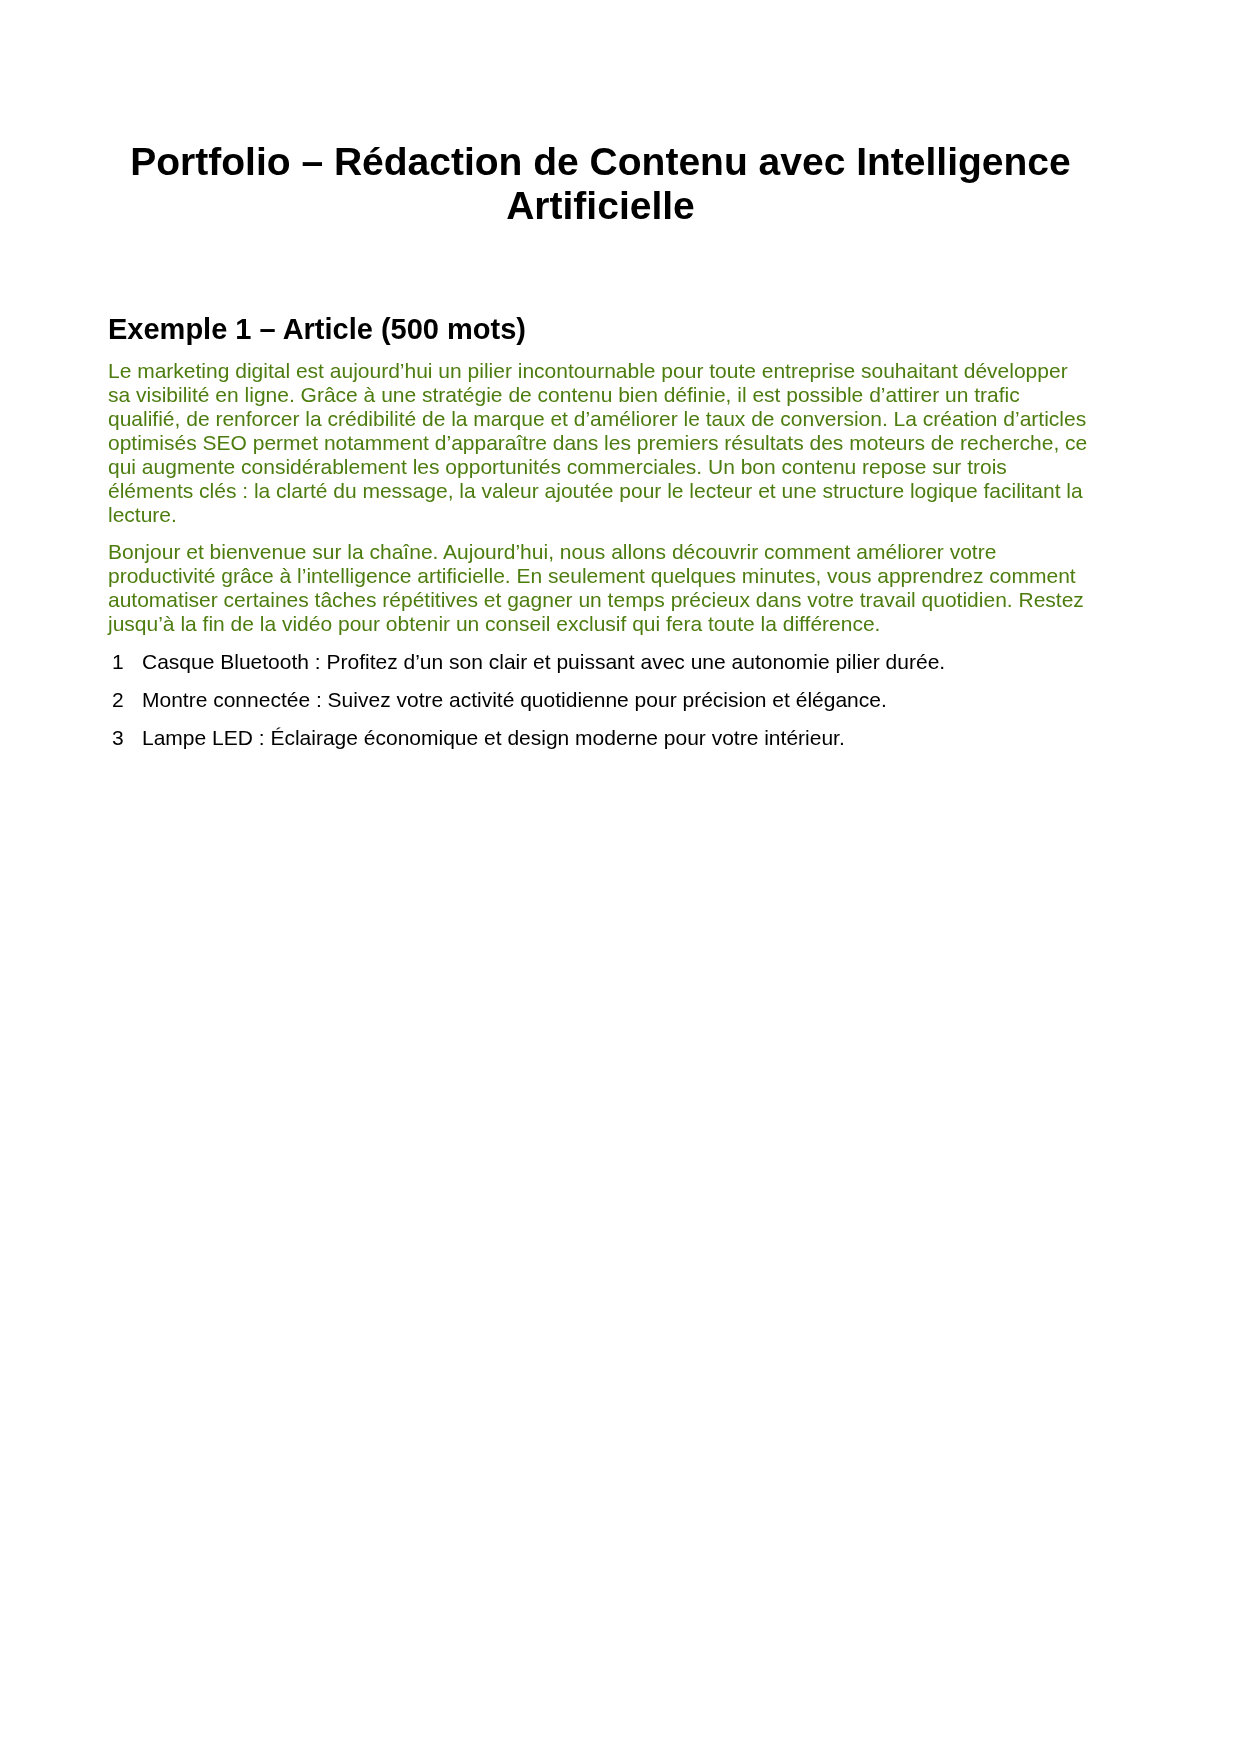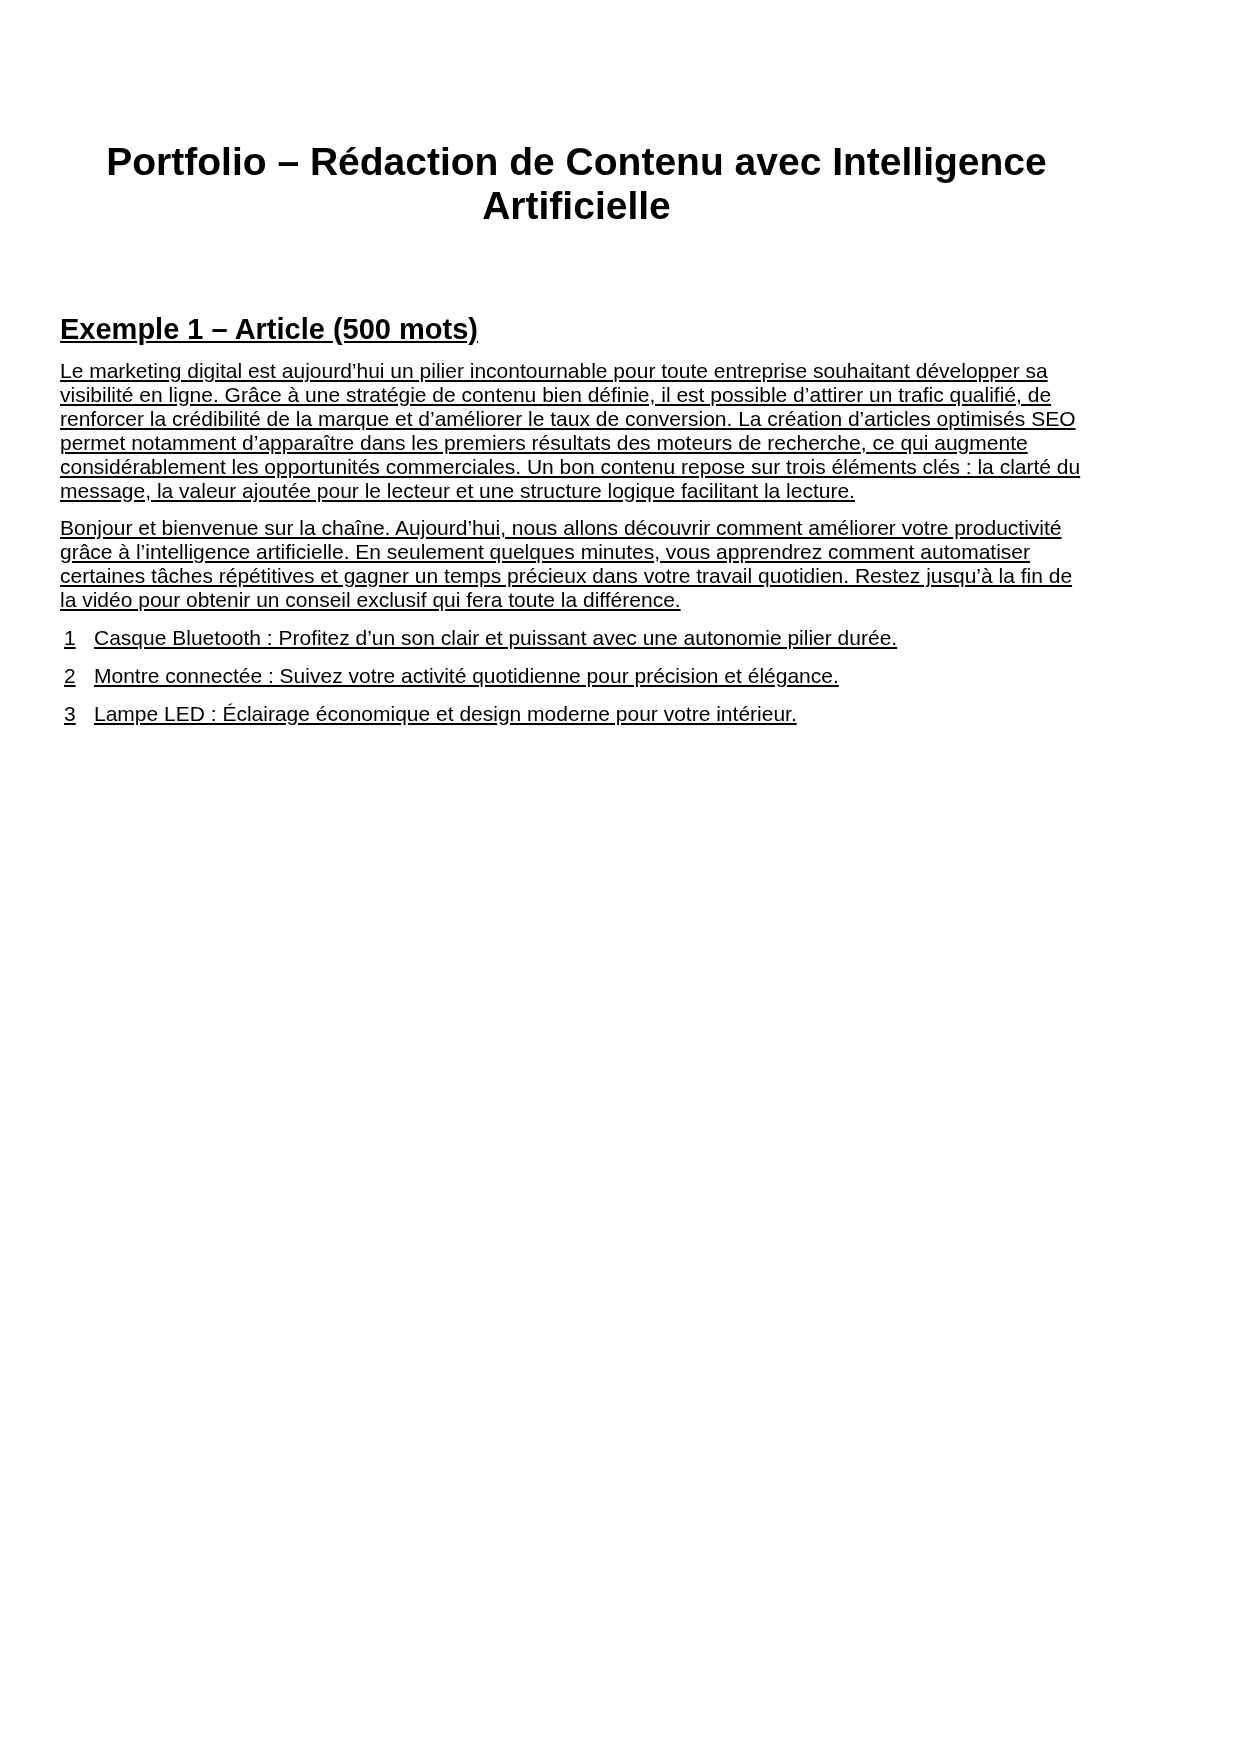--- a/index.html
+++ b/index.html
@@ -11,54 +11,53 @@
     width: 1241px;
     height: 1754px;
     font-family: "Liberation Sans", "DejaVu Sans", sans-serif;
     color: #000000;
     -webkit-font-smoothing: antialiased;
   }
   .page {
     box-sizing: border-box;
     width: 1241px;
     height: 1754px;
-    padding: 140px 148px 0 60px;
+    padding: 140px 148px 0 108px;
     background: #ffffff;
     display: flex;
     flex-direction: column;
     overflow: hidden;
   }
   .doc-title {
     margin: 0 0 38px 0;
     font-size: 39px;
     line-height: 44px;
     font-weight: 700;
     text-align: center;
     color: #000000;
   }
   .doc-section {
     display: flex;
     flex-direction: column;
-    text-decoration: underline;
   }
   .section-heading {
     margin: 46px 0 0 0;
     font-size: 29px;
     line-height: 34px;
     font-weight: 700;
     color: #000000;
     text-align: left;
   }
   .section-body {
     margin: 13px 0 0 0;
     font-size: 21px;
     line-height: 24px;
     font-weight: 400;
     text-align: left;
-    color: #000000;
+    color: #4d7c0f;
   }
   .num-list {
     margin: 14px 0 0 0;
     padding: 0;
     list-style: none;
   }
   .num-item {
     display: flex;
     align-items: flex-start;
     margin: 0 0 14px 0;

